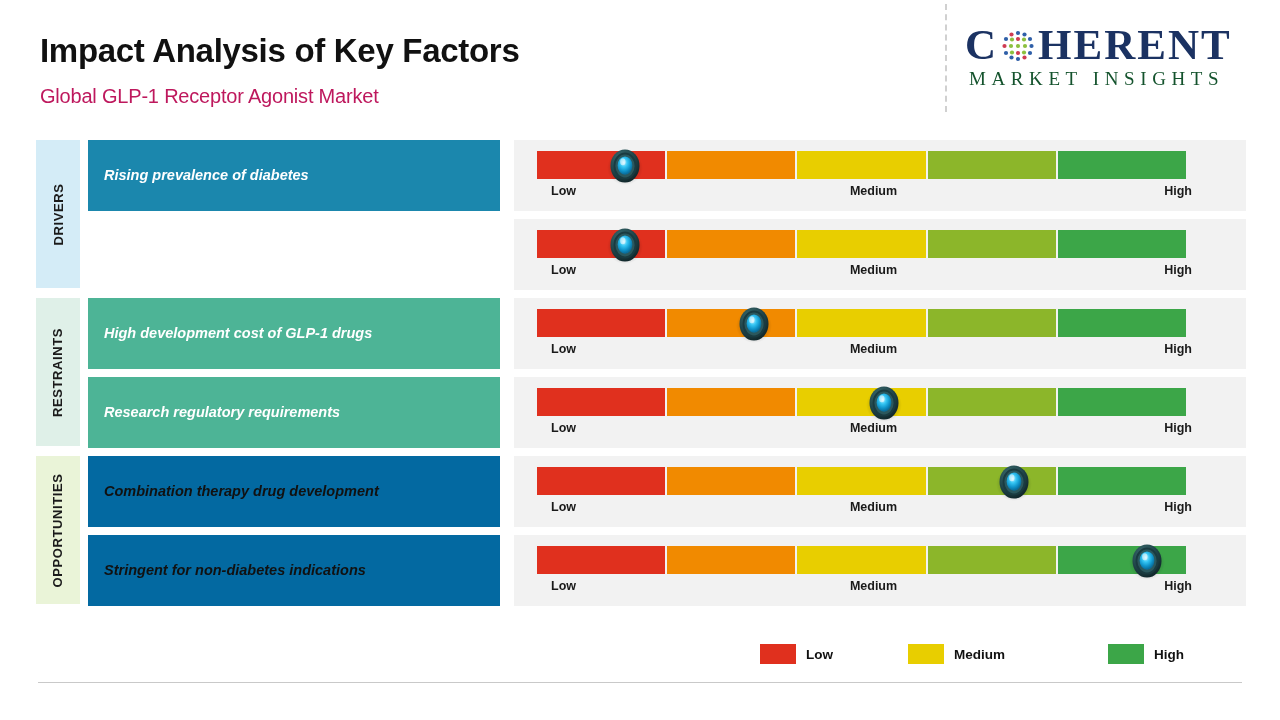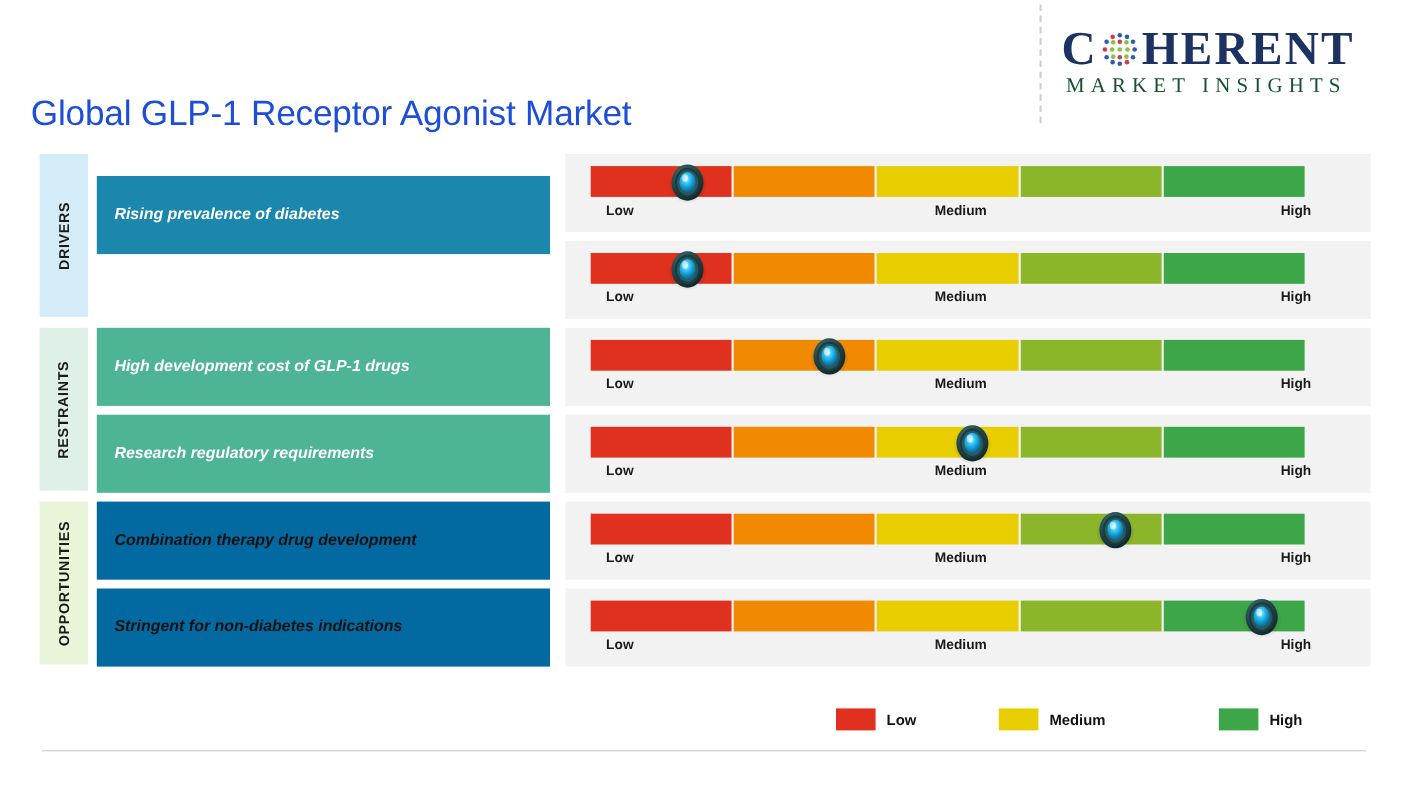--- a/index.html
+++ b/index.html
@@ -26,24 +26,24 @@
     position: absolute;
     left: 40px; top: 32px;
     font-size: 33px;
     font-weight: bold;
     color: #111111;
     letter-spacing: -0.3px;
     white-space: nowrap;
   }
   .title-sub {
     position: absolute;
-    left: 28px; top: 85px;
-    font-size: 32px;
+    left: 40px; top: 85px;
+    font-size: 20px;
     font-weight: normal;
-    color: #1d4ed8;
+    color: #be185d;
     letter-spacing: -0.2px;
     white-space: nowrap;
   }
 
   .header-divider {
     position: absolute;
     left: 945px; top: 4px;
     width: 0; height: 108px;
     border-left: 2px dashed #d0d0d0;
   }
@@ -111,21 +111,21 @@
     width: 412px;
     height: 71px;
     display: flex;
     align-items: center;
     padding: 0 16px;
     font-size: 14.5px;
     font-weight: bold;
     font-style: italic;
     line-height: 1.35;
   }
-  .f-driver      { background: #1b87ad; color: #ffffff; margin-top: 20px; }
+  .f-driver      { background: #1b87ad; color: #ffffff; }
   .f-restraint   { background: #4db496; color: #ffffff; }
   .f-opportunity { background: #0369a1; color: #111111; }
 
   
   .gauge-row {
     position: absolute;
     left: 514px;
     width: 732px;
     height: 71px;
     background: #f2f2f2;
@@ -194,20 +194,21 @@
     white-space: nowrap;
   }
   .footer b { font-weight: bold; }
 </style>
 </head>
 <body>
 
 <div id="slide">
 
   <div class="header">
+    <div class="title-main">Impact Analysis of Key Factors</div>
     <div class="title-sub">Global GLP-1 Receptor Agonist Market</div>
     <div class="header-divider"></div>
 
     <div class="logo">
       <div class="logo-word" style="color: rgb(27, 50, 98);">
         <span class="logo-c">C</span><span class="logo-globe"><svg width="38" height="38" viewBox="0 0 38 38">
             <g>
               <circle cx="19" cy="6" r="2.1" fill="#2f5fa8"></circle>
               <circle cx="12.5" cy="7.5" r="2.1" fill="#cf3b52"></circle>
               <circle cx="25.5" cy="7.5" r="2.1" fill="#2f5fa8"></circle>

